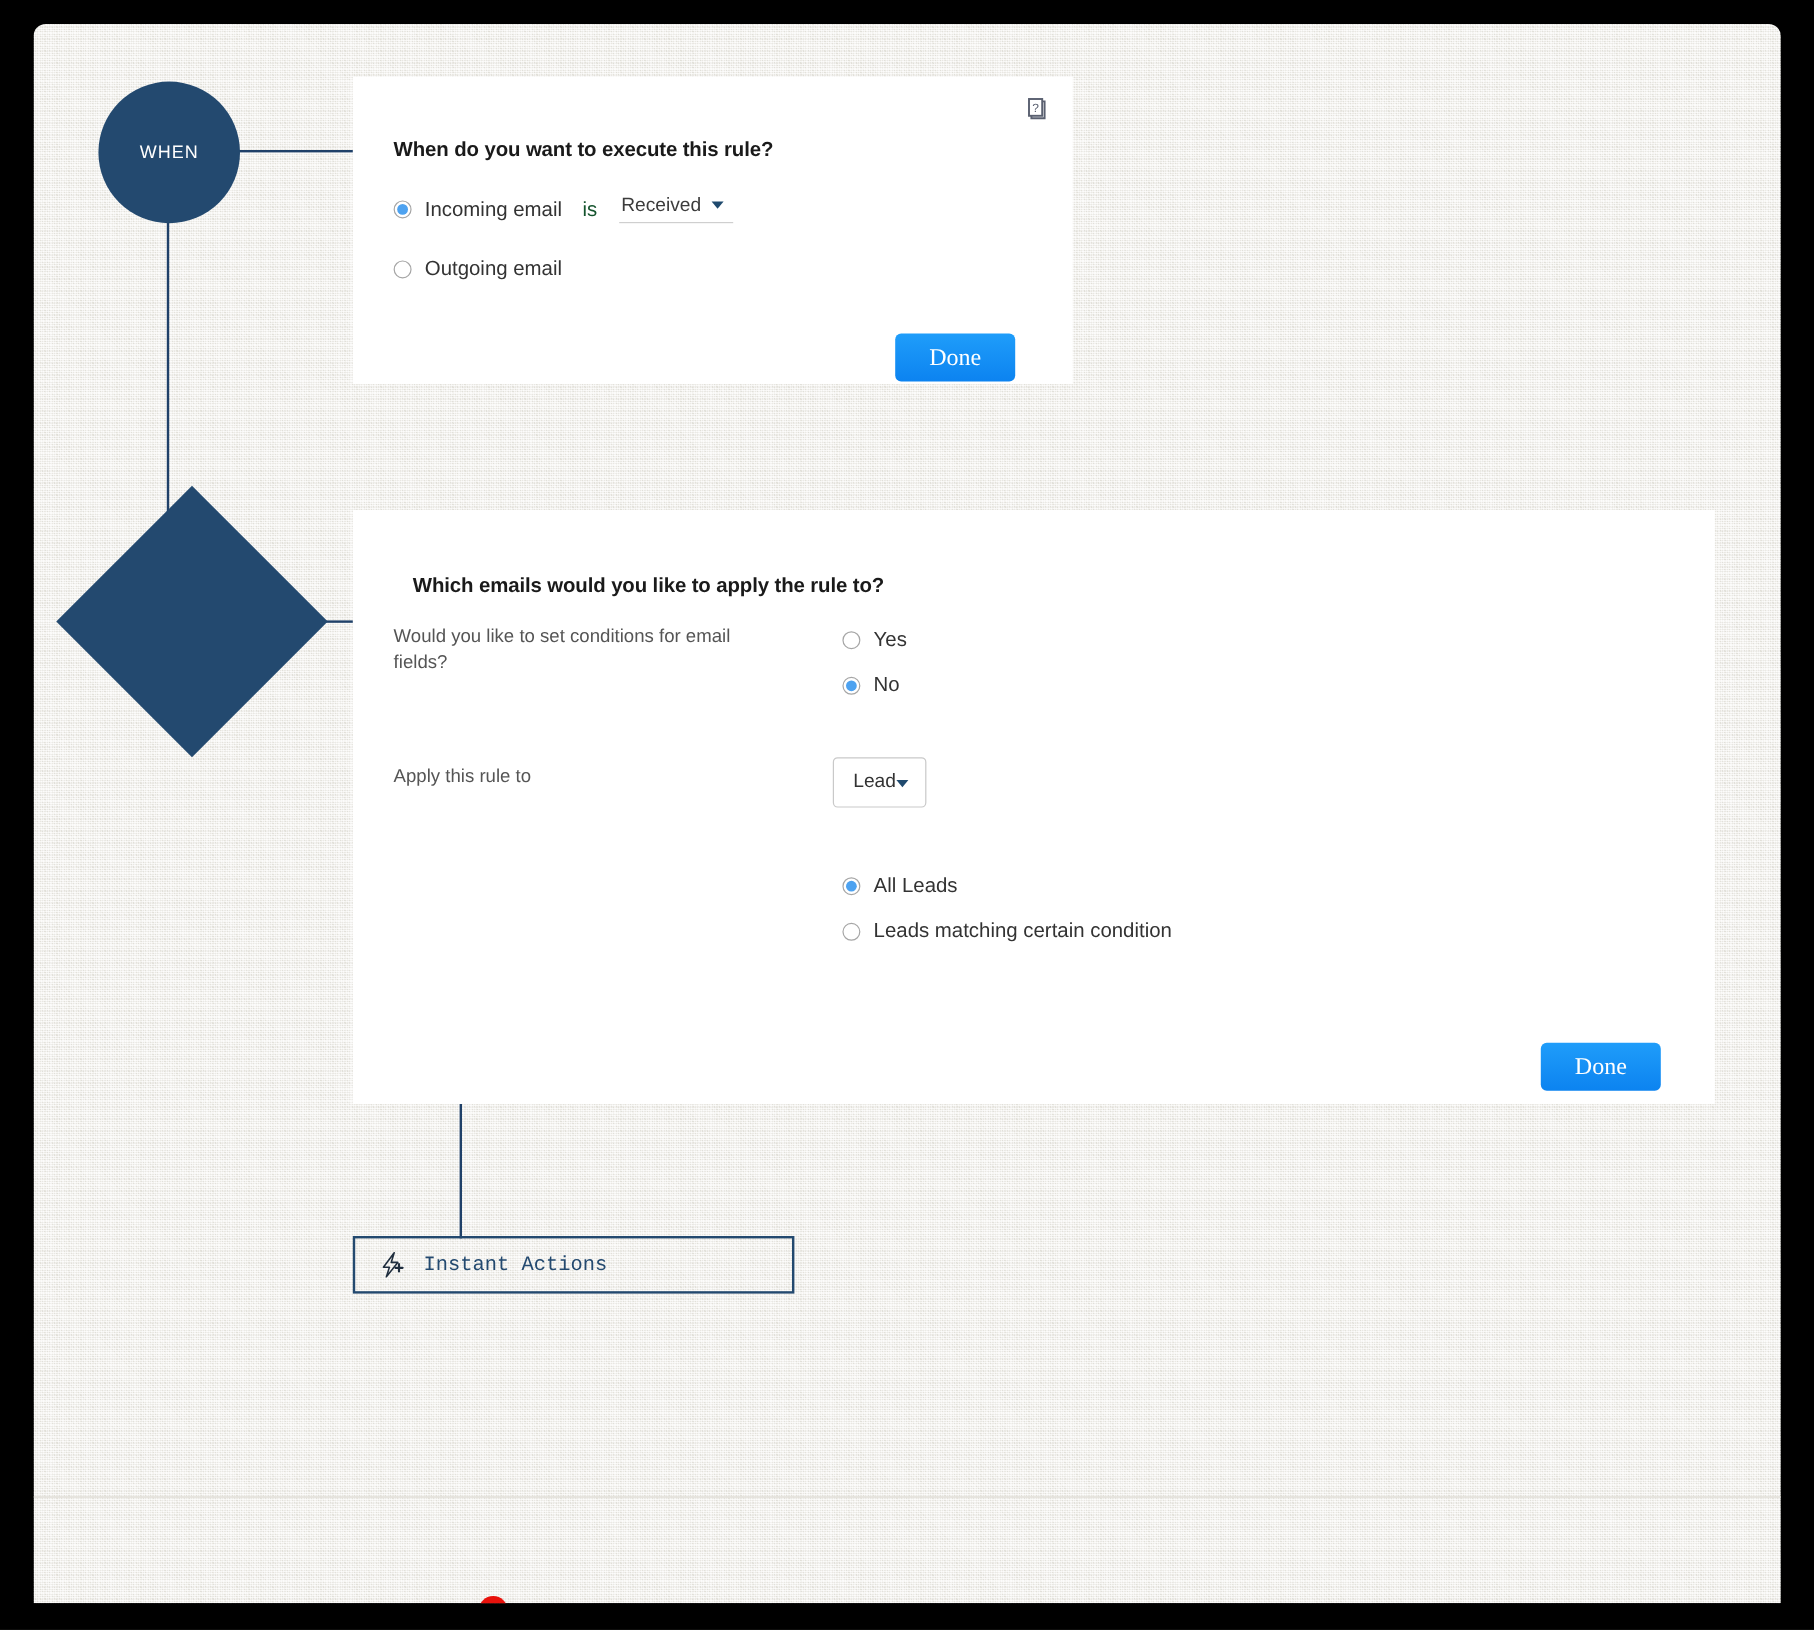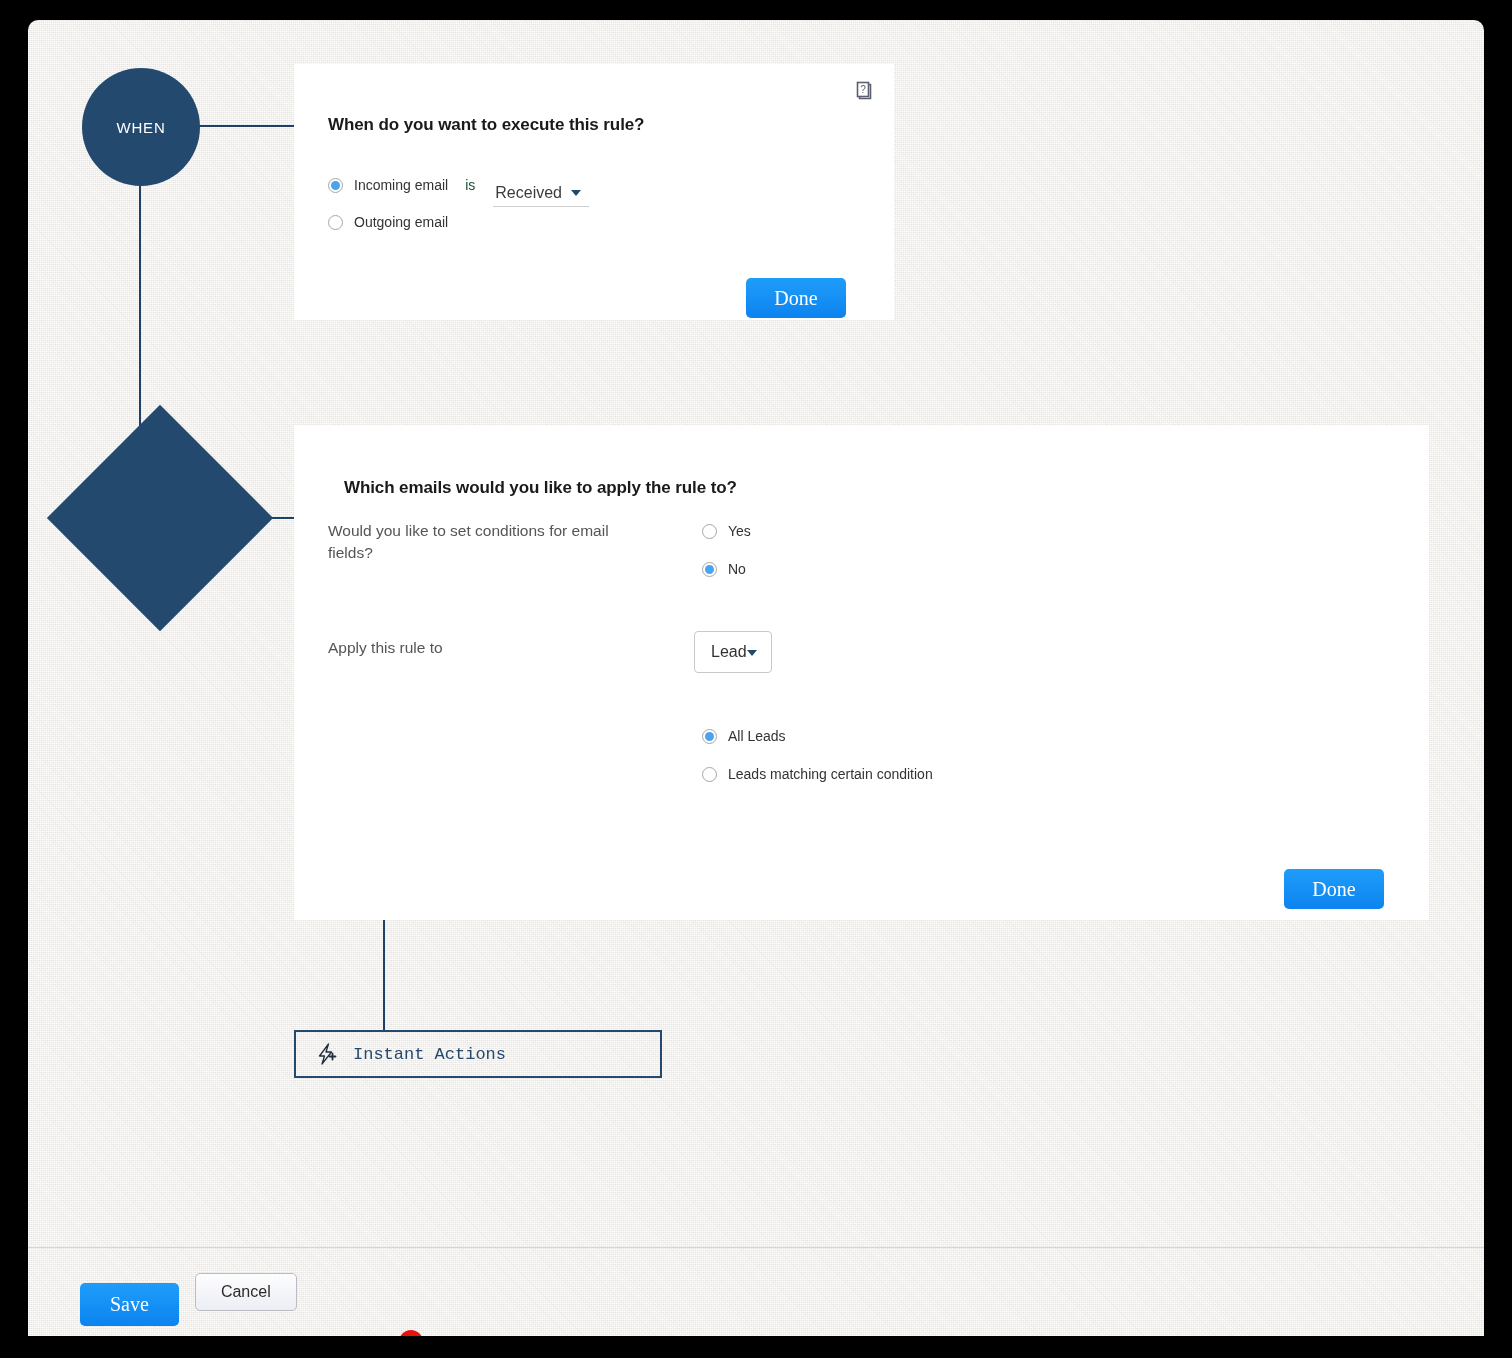--- a/index.html
+++ b/index.html
@@ -129,21 +129,21 @@
     margin: -4.5px 0 0 -4.5px;
     border-radius: 50%;
     background: #4da2f0;
   }
   .radio-row {
     display: flex;
     align-items: center;
     gap: 11px;
   }
   .radio-label {
-    font-size: 14px;
+    font-size: 17px;
     color: #333;
   }
 
   
   .uline-select {
     display: inline-flex;
     align-items: baseline;
     gap: 9px;
     border-bottom: 1px solid #cfcfcf;
     padding: 0 8px 4px 2px;
@@ -308,21 +308,21 @@
           <text x="11" y="13" text-anchor="middle" font-size="10" font-family="Liberation Sans, sans-serif" fill="#5a6070">?</text>
         </svg>
       </span>
 
       <div class="panel-title" style="position:absolute; left:34px; top:51px;">When do you want to execute this rule?</div>
 
       <div style="position:absolute; left:34px; top:99px; display:flex; align-items:center; gap:11px;">
         <span class="radio checked"></span>
         <span class="radio-label">Incoming email</span>
         <span class="radio-label" style="margin-left:6px; color:#14532d;">is</span>
-        <span class="uline-select" style="margin-left:7px;margin-top:21px;">
+        <span class="uline-select" style="margin-left:7px;">
           <span class="val">Received</span>
           <span class="caret"></span>
         </span>
       </div>
 
       <div class="radio-row" style="position:absolute; left:34px; top:150px;">
         <span class="radio"></span>
         <span class="radio-label">Outgoing email</span>
       </div>
 
@@ -369,21 +369,17 @@
         <svg width="26" height="26" viewBox="0 0 26 26">
           <path d="M15.5 3 L6.5 15 L11.5 15 L9 23 L18.5 11 L13 11 Z" fill="none" stroke="#1f2d3d" stroke-width="1.3" stroke-linejoin="round"></path>
           <path d="M19.5 12.5 L19.5 18.5 M16.5 15.5 L22.5 15.5" stroke="#1f2d3d" stroke-width="1.8" stroke-linecap="round"></path>
         </svg>
       </span>
       <span class="ia-text">Instant Actions</span>
     </div>
 
 
     <div id="bottom-divider"></div>
-    <div id="bottom-bar">
-      <button class="btn-blue" id="save-button">Save</button>
-      <button class="btn-grey" id="cancel-button">Cancel</button>
-    </div>
 
     <div id="red-dot"></div>
 
   </div>
 </div>
 
 </body></html>

